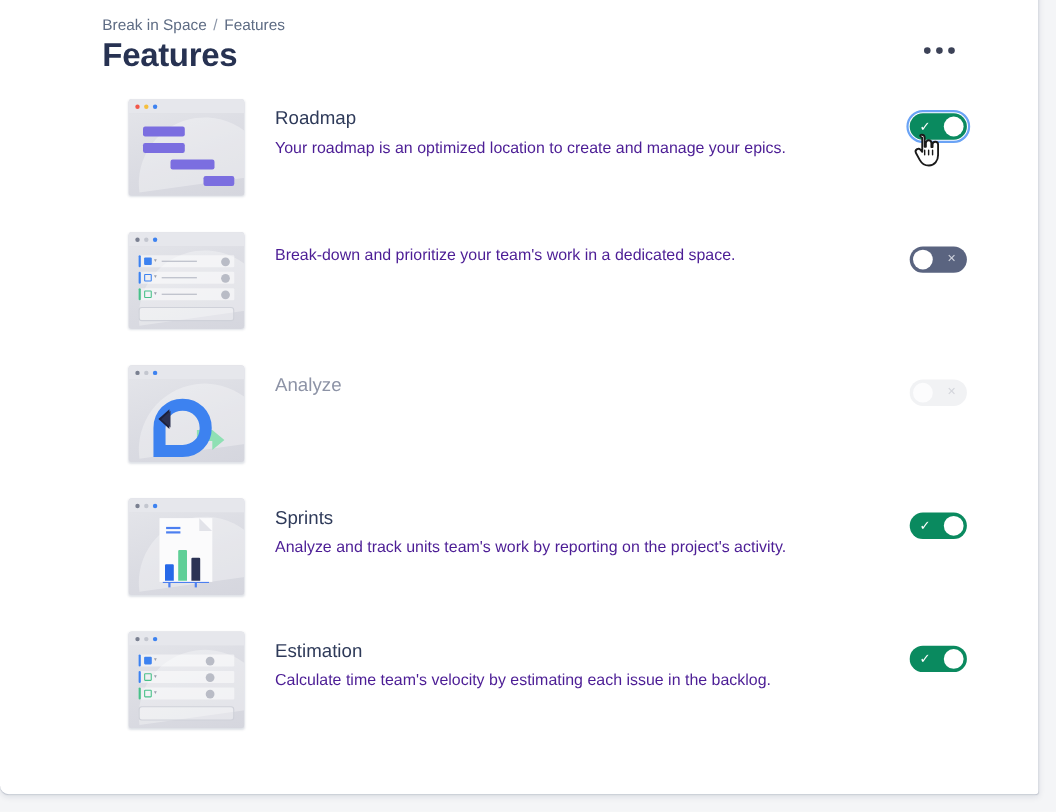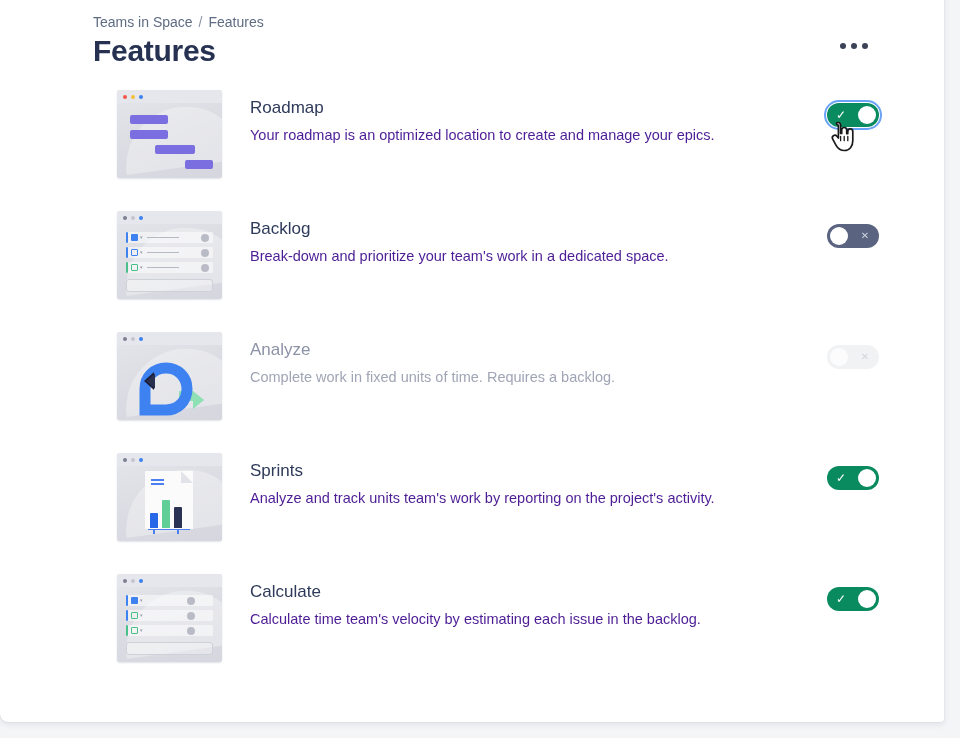--- a/index.html
+++ b/index.html
@@ -147,21 +147,21 @@
 
   
   .cursor { position: absolute; left: 805px; top: 130px; width: 26px; height: 34px; pointer-events: none; }
 </style>
 </head>
 <body>
 
 <div class="page">
 
   <div class="breadcrumb">
-    <span class="crumb-link">Teams in Space</span><span class="crumb-sep">/</span><span class="crumb-current">Features</span>
+    <span class="crumb-link">Break in Space</span><span class="crumb-sep">/</span><span class="crumb-current">Features</span>
   </div>
 
   <div class="page-title">Features</div>
 
   <div class="more-menu">
     <span class="dot"></span>
     <span class="dot"></span>
     <span class="dot"></span>
   </div>
 
@@ -226,21 +226,20 @@
             <span class="bl-acc" style="background:#49c08a"></span>
             <span class="bl-sq" style="border:1.5px solid #49c08a; background:transparent"></span>
             <span class="bl-chev">▾</span>
             <span class="bl-line" style="width:32px;"></span>
             <span class="bl-av" style="right:4px;"></span>
           </div>
           <div class="bl-foot" style="top:55px;"></div>
         </div>
       </div>
       <div class="ftext">
-        <div class="fname">Backlog</div>
         <div class="fdesc">Break-down and prioritize your team's work in a dedicated space.</div>
       </div>
       <div class="toggle-wrap">
         <div class="toggle off">
           <span class="mark">✕</span>
           <span class="knob"></span>
         </div>
       </div>
     </div>
 
@@ -256,21 +255,20 @@
           <svg class="sp-wrap" viewBox="0 0 105 75">
             <path d="M84 46h-8l11 9-11 9v-8H62v-10z" fill="#8fe0b4"></path>
             <path d="M28 57V44c0-12 9-21 21-21s21 9 21 21-9 21-21 21H28z" fill="none" stroke="#3d82f0" stroke-width="11"></path>
             <path d="M37 27l-10 9 10 9z" fill="#1c1f3a"></path>
             <path d="M38 28.5l-8.5 7.6 8.5 7.6z" fill="#2a3050"></path>
           </svg>
         </div>
       </div>
       <div class="ftext">
         <div class="fname">Analyze</div>
-        <div class="fdesc">Complete work in fixed units of time. Requires a backlog.</div>
       </div>
       <div class="toggle-wrap">
         <div class="toggle disabled">
           <span class="mark">✕</span>
           <span class="knob"></span>
         </div>
       </div>
     </div>
 
     <div class="feature-row">
@@ -330,21 +328,21 @@
           <div class="bl-row" style="top:38px;">
             <span class="bl-acc" style="background:#49c08a"></span>
             <span class="bl-sq" style="border:1.5px solid #49c08a; background:transparent"></span>
             <span class="bl-chev">▾</span>
             <span class="bl-av" style="right:18px;"></span>
           </div>
           <div class="bl-foot" style="top:55px;"></div>
         </div>
       </div>
       <div class="ftext">
-        <div class="fname">Calculate</div>
+        <div class="fname">Estimation</div>
         <div class="fdesc">Calculate time team's velocity by estimating each issue in the backlog.</div>
       </div>
       <div class="toggle-wrap">
         <div class="toggle on">
           <span class="mark">✓</span>
           <span class="knob"></span>
         </div>
       </div>
     </div>
 

